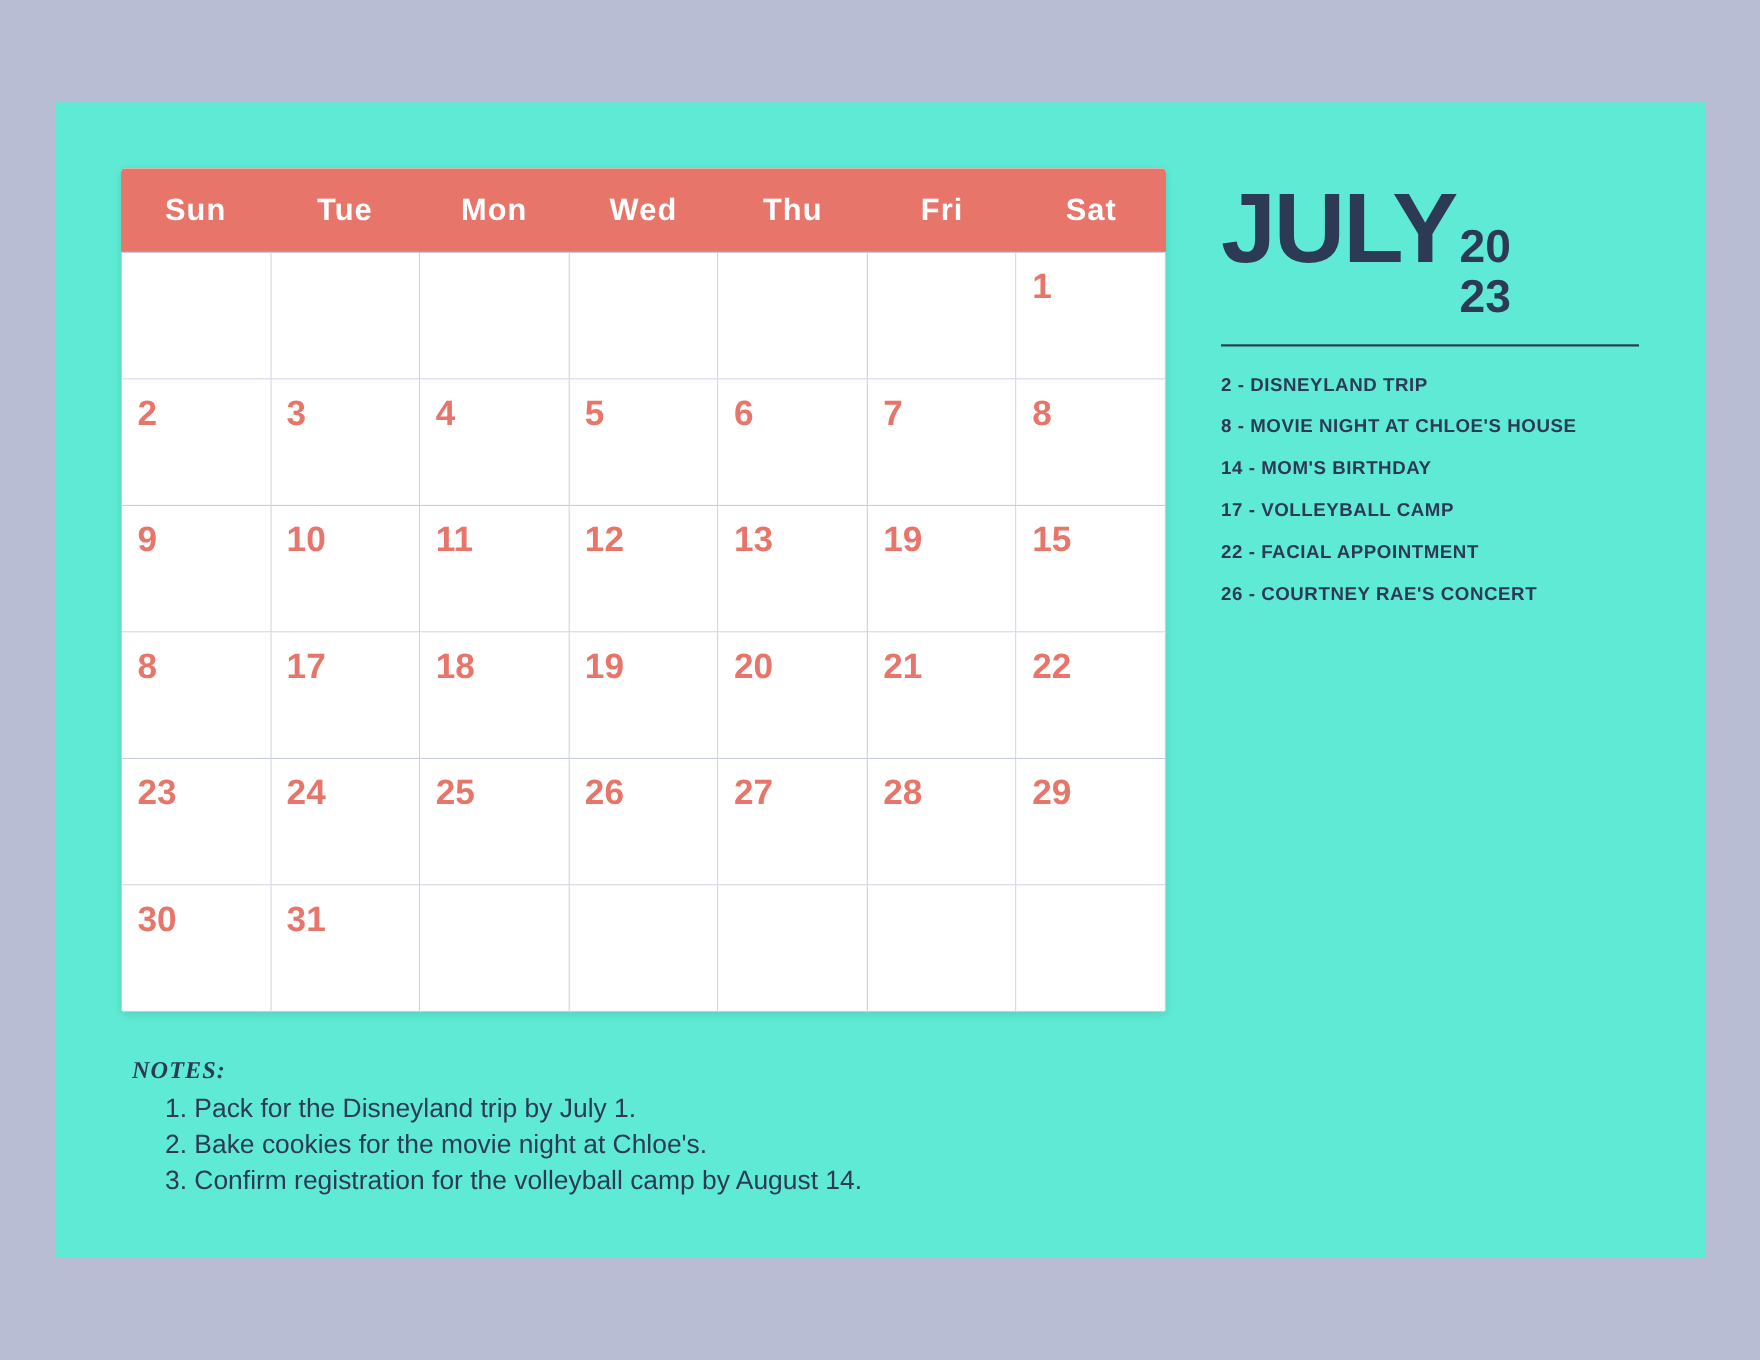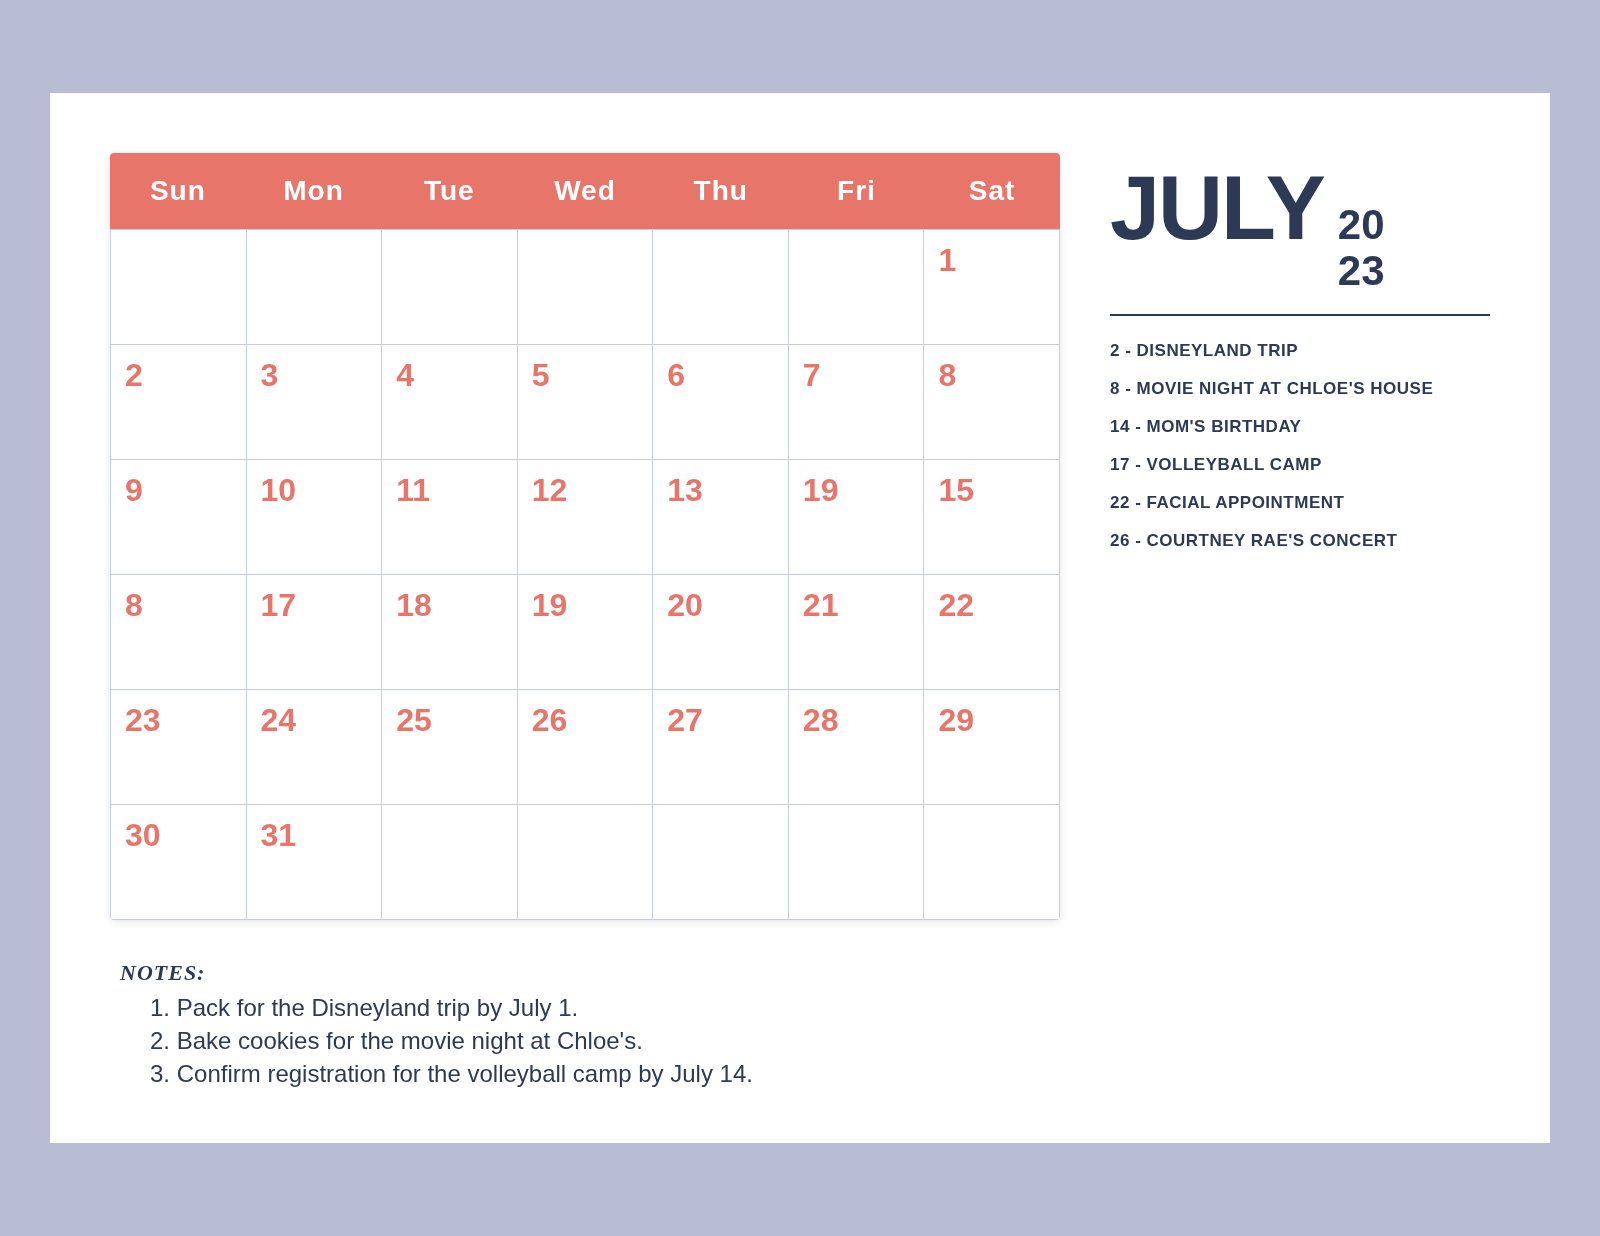--- a/index.html
+++ b/index.html
@@ -8,21 +8,21 @@
       background-color: #b8bdd4;
       font-family: Arial, sans-serif;
       width: 1600px;
       height: 1236px;
       display: flex;
       align-items: center;
       justify-content: center;
     }
 
     .page {
-      background-color: #ffffff;
+      background-color: #5eead4;
       width: 1500px;
       padding: 60px 60px 50px 60px;
       display: flex;
       flex-direction: column;
       gap: 30px;
     }
 
     .main-content {
       display: flex;
       gap: 50px;
@@ -83,21 +83,21 @@
       width: 380px;
       padding-top: 10px;
       display: flex;
       flex-direction: column;
       gap: 0;
     }
 
     .month-title {
       display: flex;
       align-items: baseline;
-      gap: 14px;
+      gap: 3px;
       margin-bottom: 20px;
     }
 
     .month-name {
       font-size: 90px;
       font-weight: 900;
       color: #2d3a56;
       line-height: 1;
       letter-spacing: -2px;
     }
@@ -170,22 +170,22 @@
 </head>
 <body>
 
 <div class="page">
   <div class="main-content">
 
     <div class="calendar">
       <div class="calendar-header">
 
       <div class="day-name">Sun</div>
+          <div class="day-name">Tue</div>
           <div class="day-name">Mon</div>
-          <div class="day-name">Tue</div>
           <div class="day-name">Wed</div>
           <div class="day-name">Thu</div>
           <div class="day-name">Fri</div>
           <div class="day-name">Sat</div>
         </div>
       <div class="calendar-grid">
 
       <div class="calendar-cell empty"><span class="date-num"></span></div>
           <div class="calendar-cell empty"><span class="date-num"></span></div>
           <div class="calendar-cell empty"><span class="date-num"></span></div>
@@ -252,16 +252,16 @@
     </div>
 
   </div>
 
   <div class="notes-section">
     <div class="notes-title">NOTES:</div>
     <ol class="notes-list">
 
     <li>Pack for the Disneyland trip by July 1.</li>
         <li>Bake cookies for the movie night at Chloe's.</li>
-        <li>Confirm registration for the volleyball camp by July 14.</li>
+        <li>Confirm registration for the volleyball camp by August 14.</li>
       </ol>
   </div>
 </div>
 
 </body></html>

